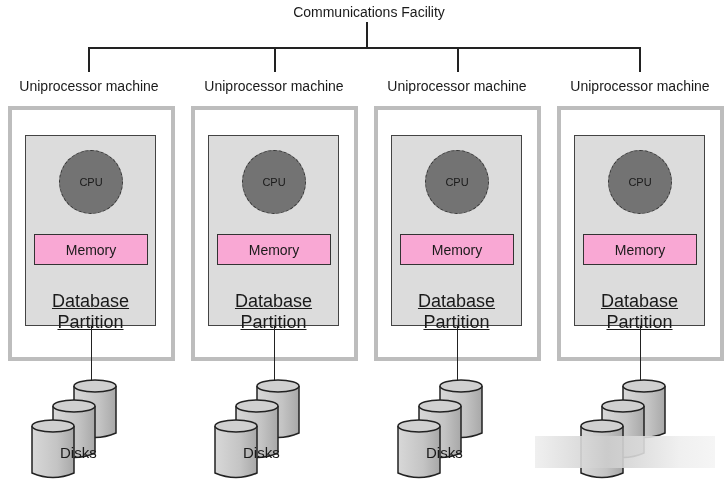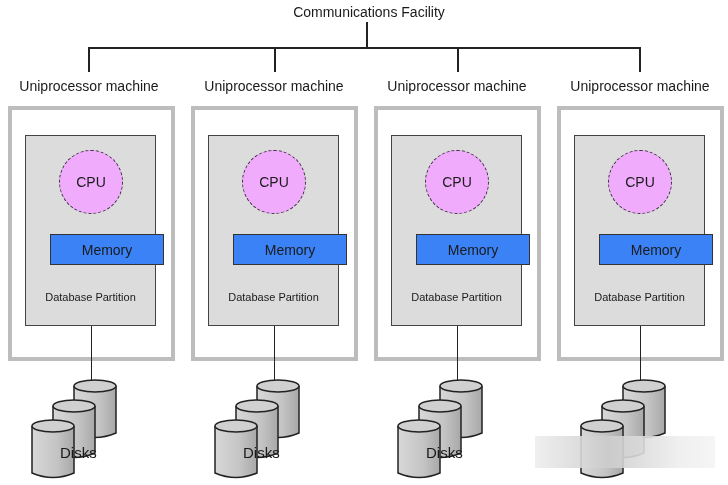--- a/index.html
+++ b/index.html
@@ -5,26 +5,26 @@
     html, body { margin: 0; padding: 0; background: #ffffff; }
     body { width: 728px; height: 485px; position: relative; overflow: hidden;
            font-family: "Liberation Sans", sans-serif; color: #1a1a1a; }
     .abs { position: absolute; }
     .title { top: 4px; left: 0; width: 738px; text-align: center; font-size: 14px; }
     .hline { background: #222; height: 2px; }
     .vline { background: #222; width: 2px; }
     .mlabel { top: 78px; width: 186px; text-align: center; font-size: 14px; }
     .outer { border: 4px solid #bdbdbd; background: #ffffff; box-sizing: border-box; }
     .inner { border: 1px solid #444; background: #dcdcdc; box-sizing: border-box; }
-    .cpu { width: 64px; height: 64px; border-radius: 50%; background: #f0abfc;
+    .cpu { width: 64px; height: 64px; border-radius: 50%; background: #737373;
            border: 1px dashed #333; box-sizing: border-box; display: flex;
-           align-items: center; justify-content: center; font-size: 14px; }
-    .mem { border: 1px solid #333; background: #3b82f6; box-sizing: border-box;
-           display: flex; align-items: center; justify-content: center; font-size: 14px; margin-left: 16px; }
-    .dbp { font-size: 11px; text-align: center; }
+           align-items: center; justify-content: center; font-size: 11px; }
+    .mem { border: 1px solid #333; background: #f9a8d4; box-sizing: border-box;
+           display: flex; align-items: center; justify-content: center; font-size: 14px; }
+    .dbp { font-size: 18px; text-align: center; text-decoration: underline; }
     .disk-label { font-size: 15px; margin-left: 26px; }
     .blur { background: linear-gradient(90deg,#eee 0%,#ddd 20%,#ccc 40%,#ddd 60%,#eee 80%,#f4f4f4 100%);
             opacity: .9; }
   </style>
 </head>
 <body>
 
 <div class="abs title">Communications Facility</div>
 
 <div class="abs vline" style="left:366px; top:22px; height:26px;"></div>

